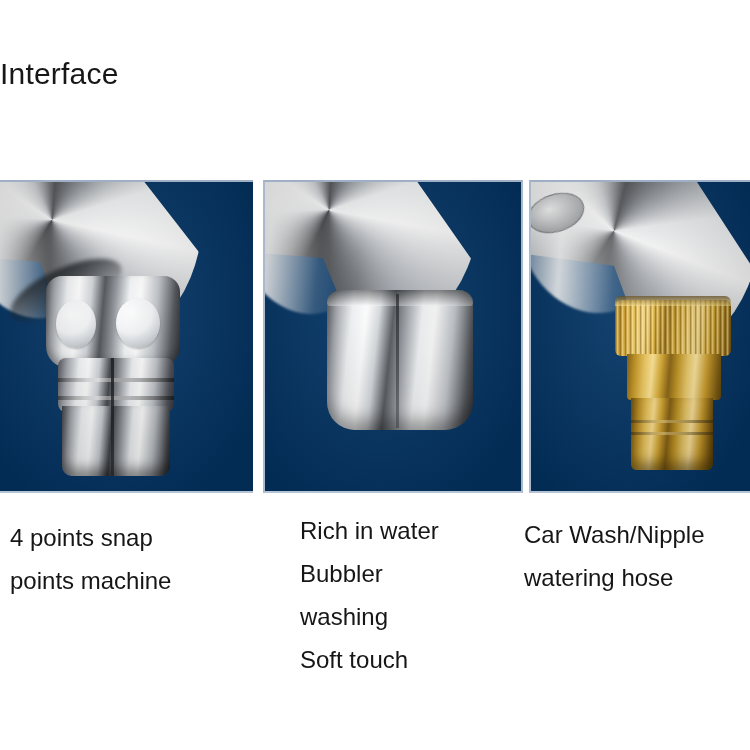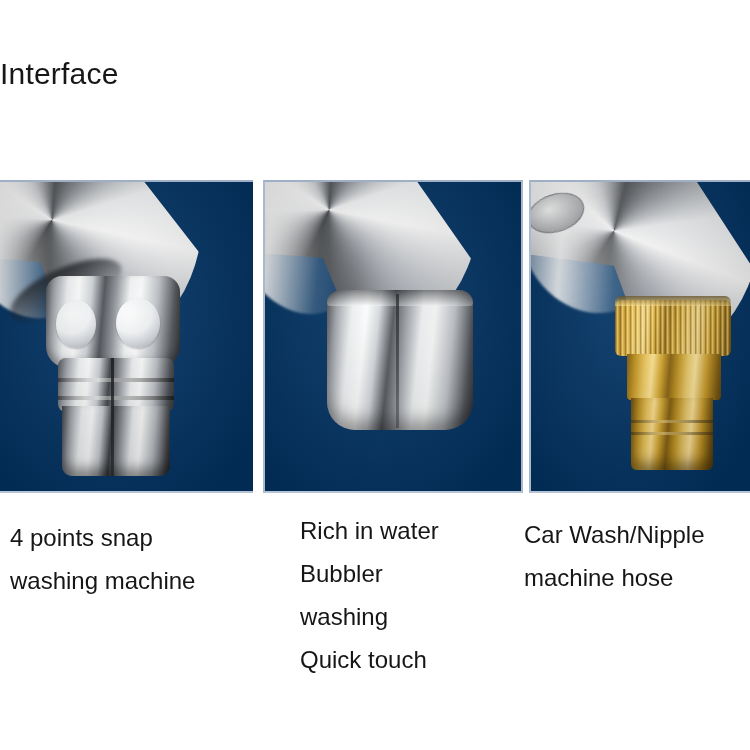--- a/index.html
+++ b/index.html
@@ -389,30 +389,30 @@
         <div class="p3-groove p3-groove-b"></div>
       </div>
     </div>
 
   </div>
 
   <div class="captions">
 
     <div class="caption-col caption-col-1">
       <div class="caption-line">4 points snap</div>
-      <div class="caption-line">washing machine</div>
+      <div class="caption-line">points machine</div>
     </div>
 
     <div class="caption-col caption-col-2">
       <div class="caption-line">Rich in water</div>
       <div class="caption-line">Bubbler</div>
       <div class="caption-line">washing</div>
-      <div class="caption-line">Quick touch</div>
+      <div class="caption-line">Soft touch</div>
     </div>
 
     <div class="caption-col caption-col-3">
       <div class="caption-line">Car Wash/Nipple</div>
-      <div class="caption-line">machine hose</div>
+      <div class="caption-line">watering hose</div>
     </div>
 
   </div>
 
 </div>
 
 </body></html>

